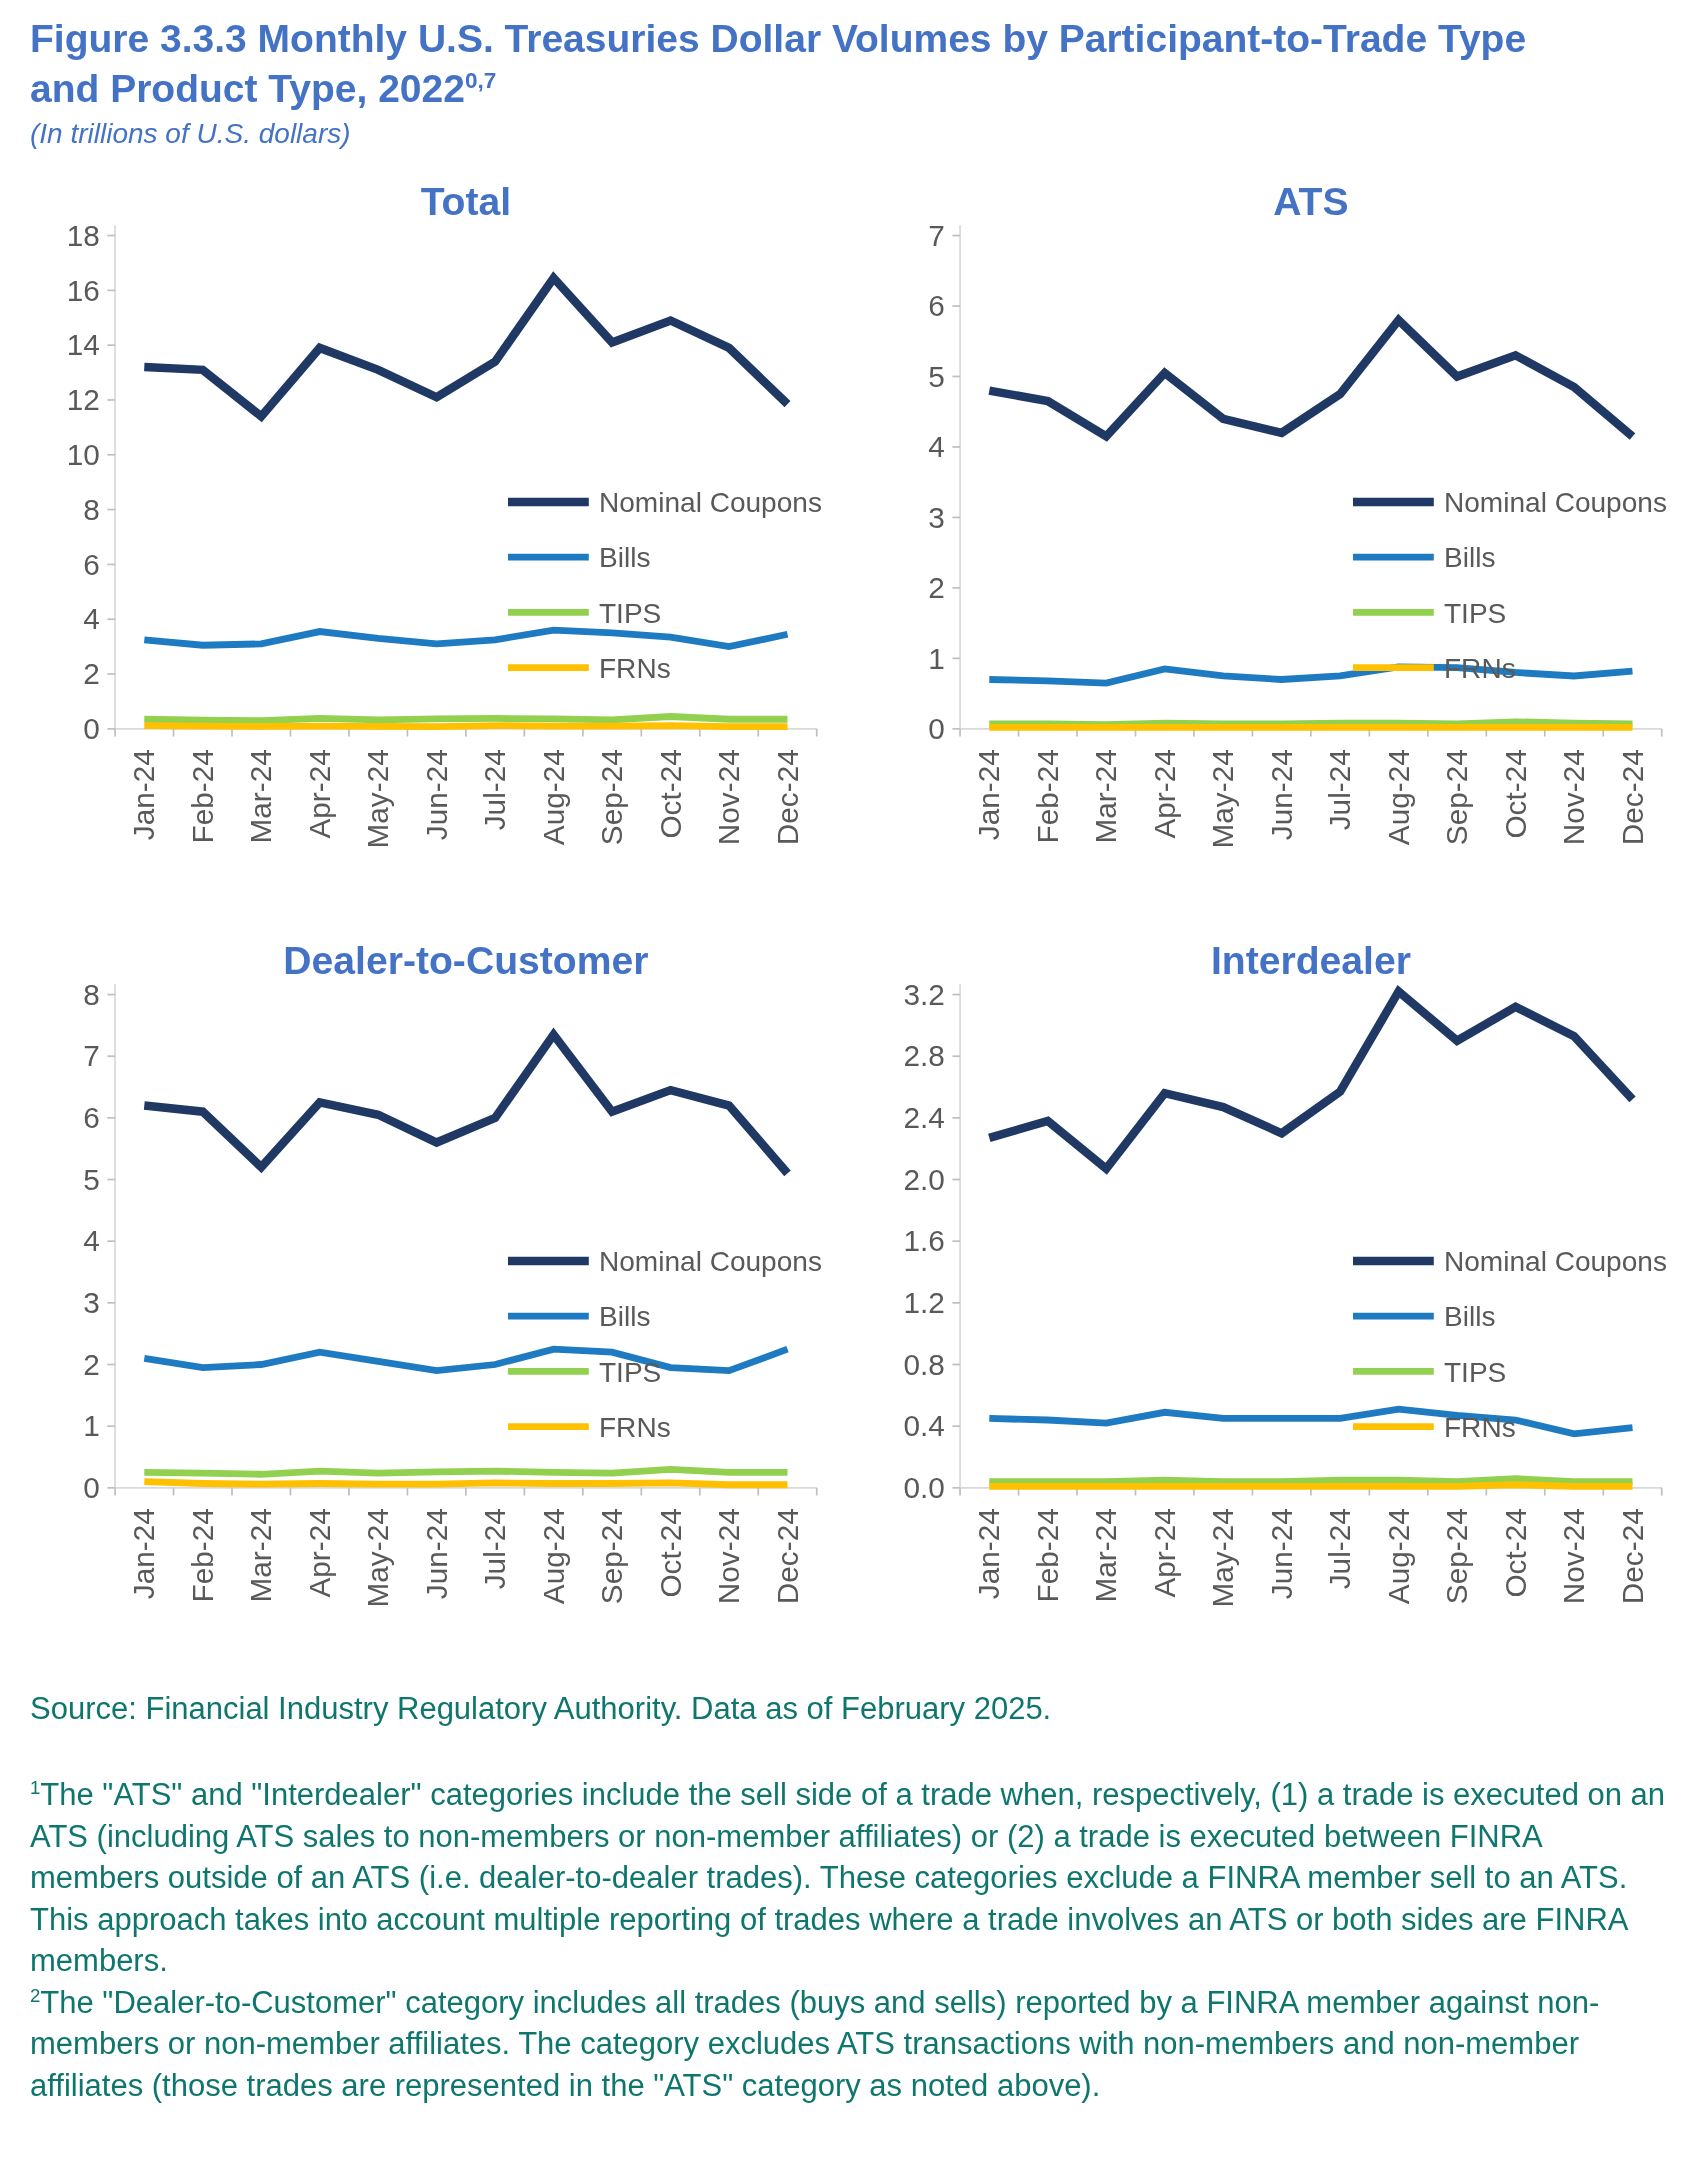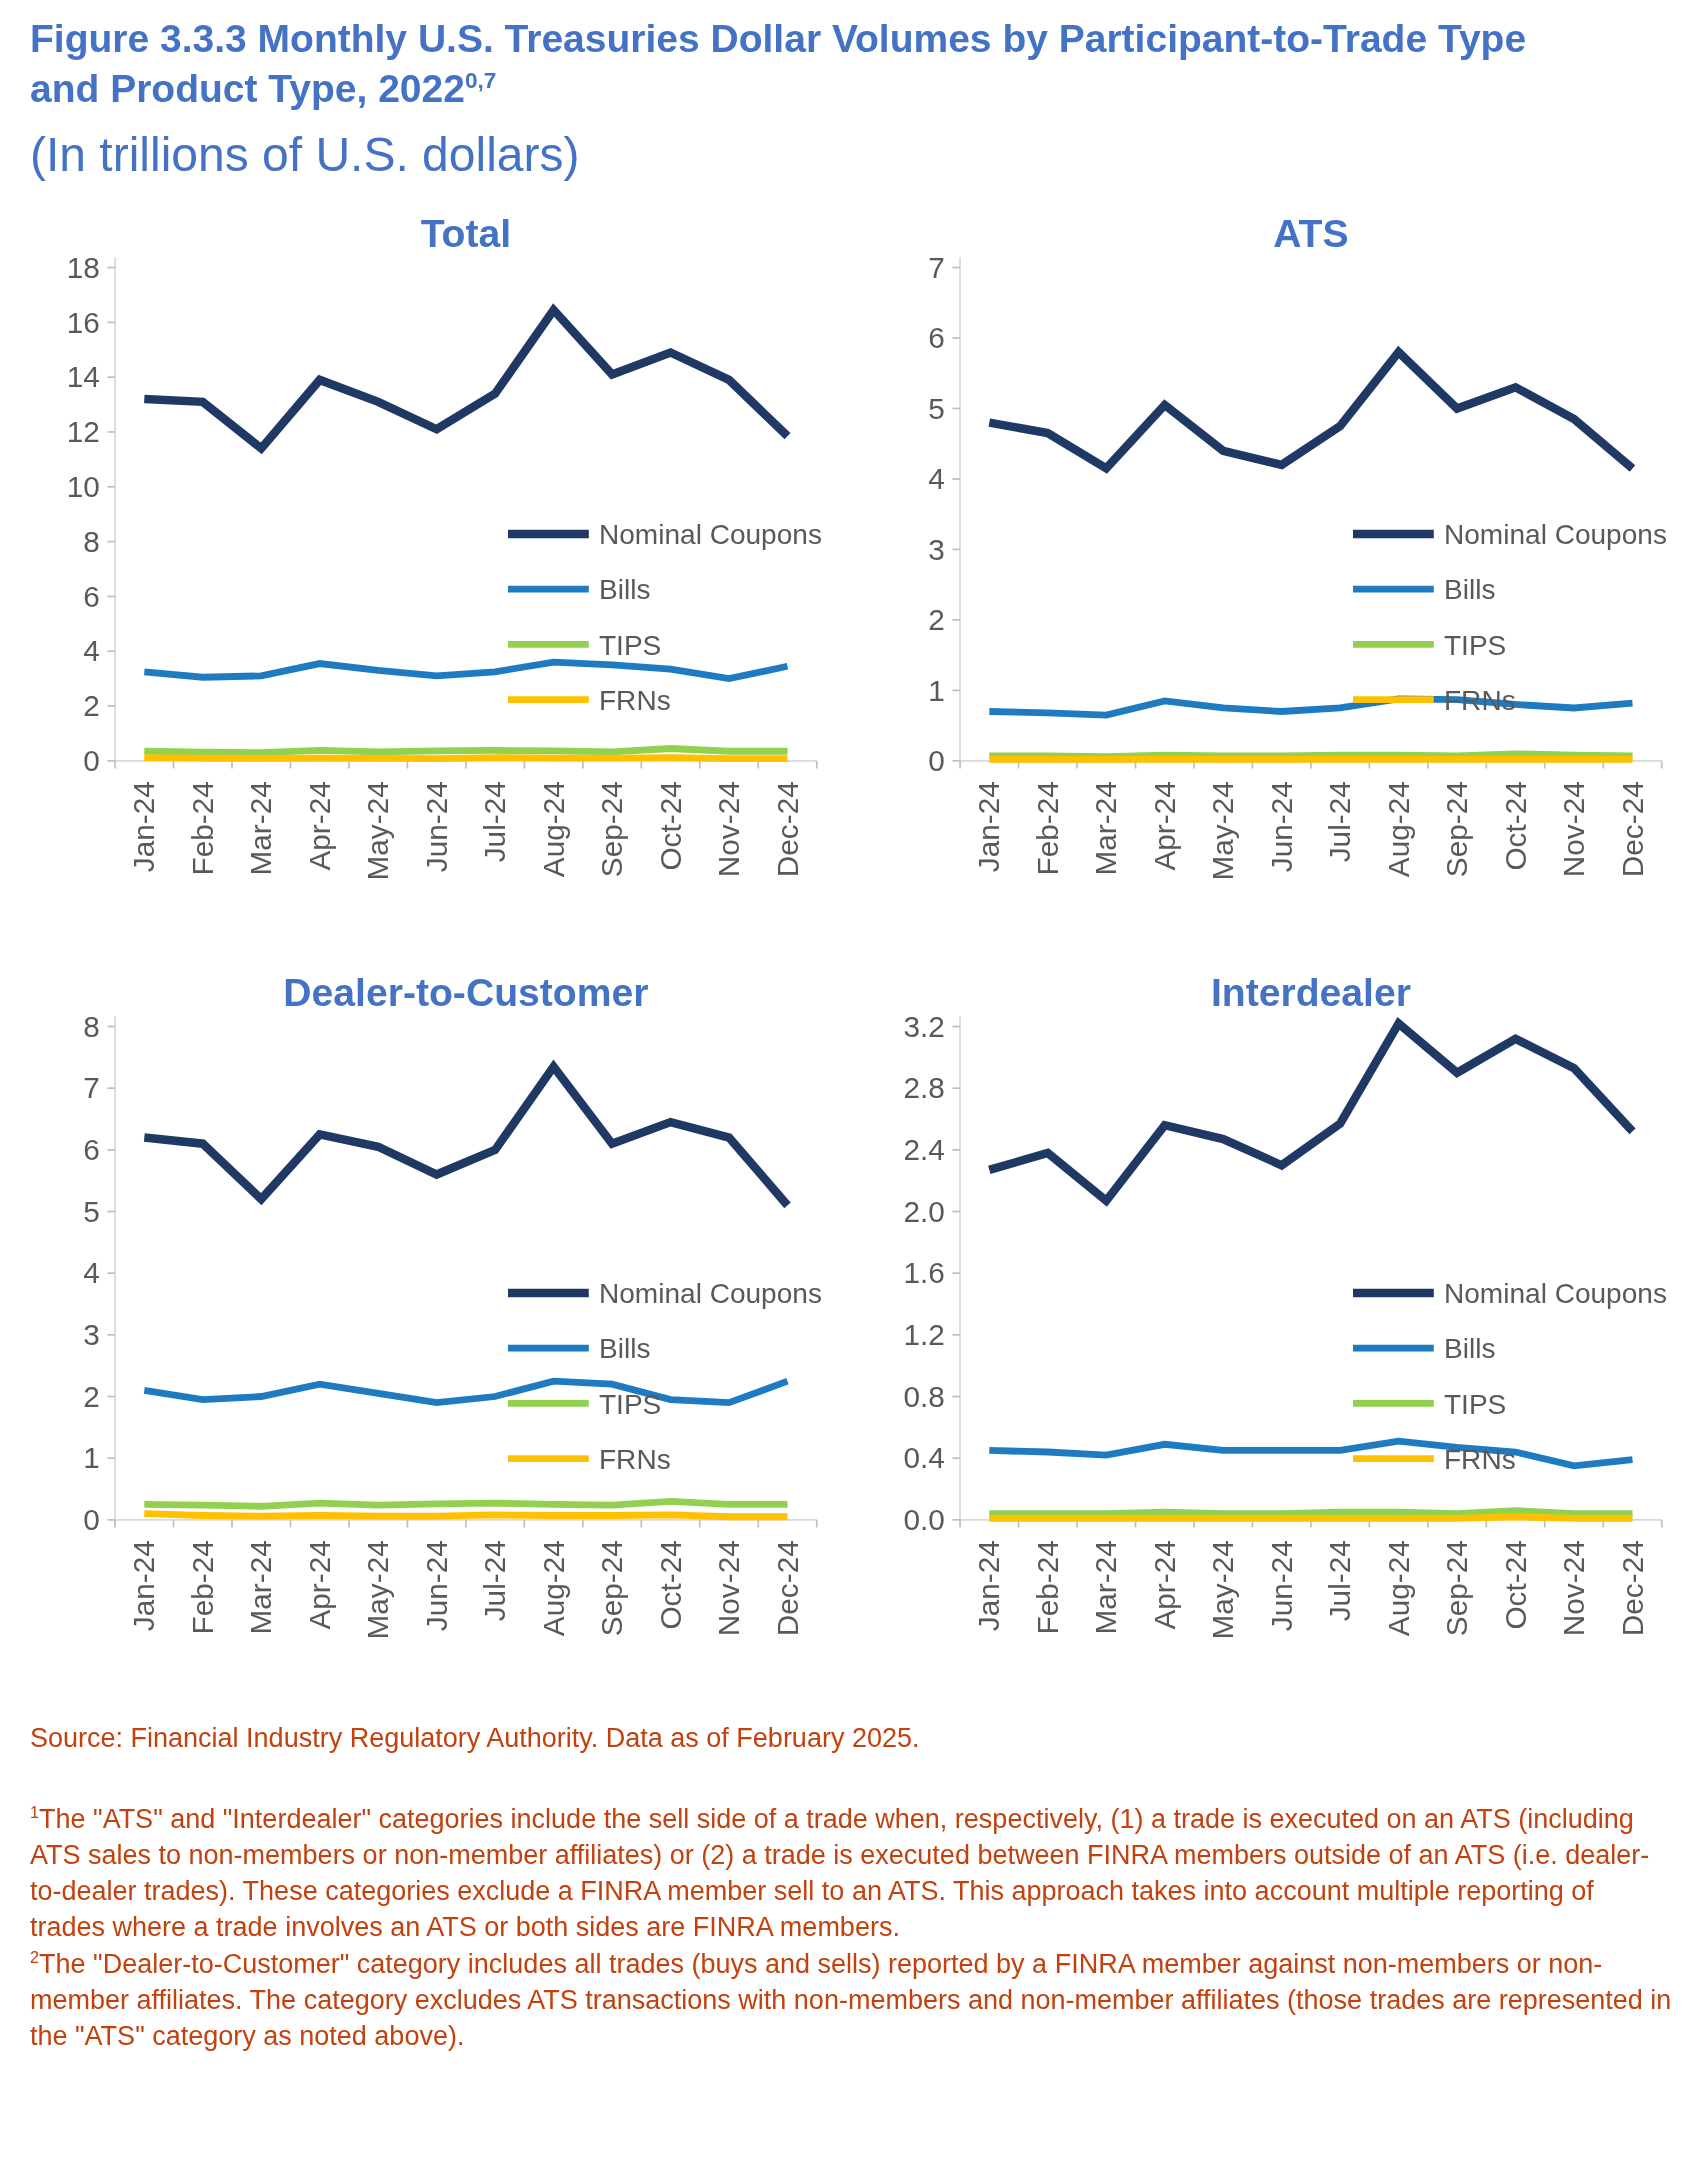--- a/index.html
+++ b/index.html
@@ -1,31 +1,31 @@
 <!DOCTYPE html>
 <html style="font-size:14px"><head>
 <meta charset="utf-8">
 <style>
   html, body { margin: 0; padding: 0; background: #ffffff; }
   body { font-family: "Liberation Sans", sans-serif; color: #1a1a1a; }
   .page { width: 1704px; min-height: 2159px; box-sizing: border-box; padding: 14px 30px 35px 30px; background: #ffffff; }
 
   .fig-title { color: #4472c4; font-size: 39px; font-weight: bold; line-height: 1.28; margin: 0; }
   .fig-title sup { font-size: 58%; }
-  .fig-subtitle { color: #4472c4; font-size: 48px; margin-top: 13px; }
+  .fig-subtitle { color: #4472c4; font-size: 28px; font-style: italic; margin-top: 4px; }
 
   .charts-grid { display: grid; grid-template-columns: 1fr 1fr; column-gap: 12.2px; row-gap: 31px; margin-top: 26px; gap: 45px; }
   .chart-figure { margin: 0; }
   .chart-svg { width: 100%; height: auto; display: block; }
 
   .chart-title { font-size: 46px; font-weight: bold; fill: #4472c4; font-family: "Liberation Sans", sans-serif; }
   .tick-label, .x-label { font-size: 35px; fill: #595959; font-family: "Liberation Sans", sans-serif; }
   .legend-label { font-size: 33px; fill: #595959; font-family: "Liberation Sans", sans-serif; }
 
-  .fig-footer { margin-top: 38px; font-size: 27px; line-height: 1.34; color: #c2410c; }
+  .fig-footer { margin-top: 38px; font-size: 31px; line-height: 1.34; color: #0f766e; }
   .source-line { margin: 0 0 45px 0; }
   .footnote { margin: 0; }
   .footnote sup { font-size: 60%; line-height: 0; }
 </style>
 </head>
 <body>
 
 <div class="page">
 
   <header>

